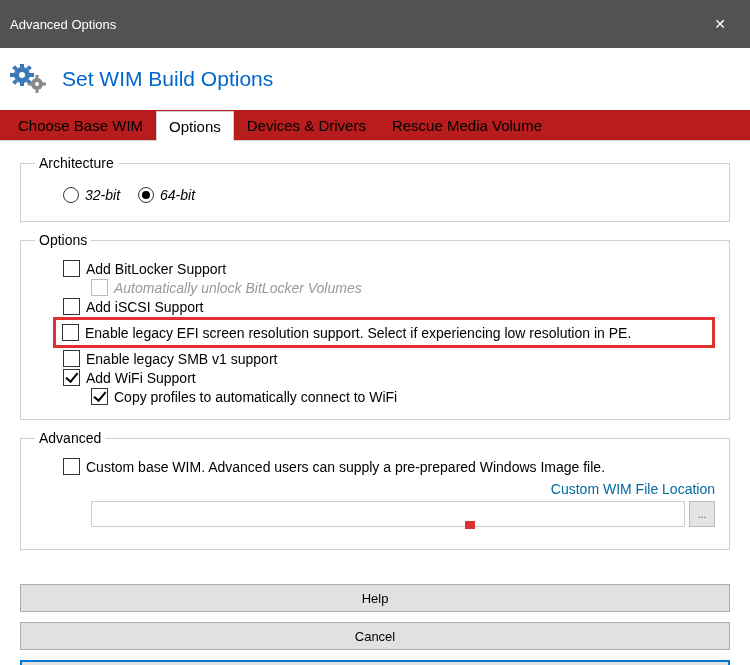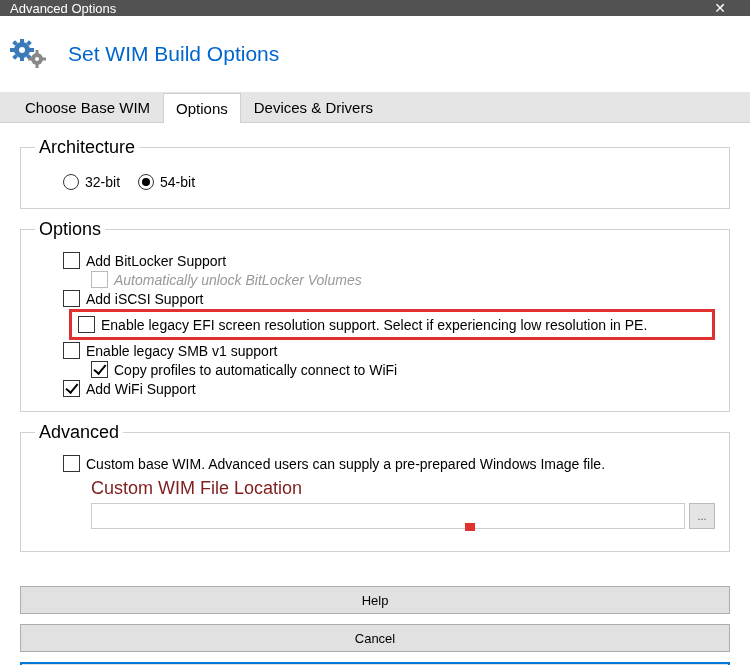--- a/index.html
+++ b/index.html
@@ -1,41 +1,41 @@
 <!DOCTYPE html>
 <html><head>
   <meta charset="utf-8">
   <style>
     * { box-sizing: border-box; margin: 0; padding: 0; }
     body { font-family: "Segoe UI", Tahoma, sans-serif; font-size: 13px; color: #000; background: #fff; width: 750px; }
-    .titlebar { background: #525252; color: #fff; height: 16px; display: flex; align-items: center; padding: 0 10px; font-size: 13px; }
+    .titlebar { background: #525252; color: #fff; height: 48px; display: flex; align-items: center; padding: 0 10px; font-size: 13px; }
     .titlebar-text { flex: 1; }
     .close-x { width: 40px; text-align: center; font-size: 14px; cursor: default; }
-    .header { display: flex; align-items: center; padding: 23px 10px; gap: 20px; text-align: right; }
+    .header { display: flex; align-items: center; padding: 16px 10px; gap: 14px; text-align: right; }
     .header-text { color: #0066cc; font-size: 21px; font-weight: 400; }
     .gears { width: 38px; height: 30px; position: relative; }
-    .tabs { display: flex; border-bottom: 1px solid #d0d0d0; background: #e5e5e5; padding-left: 12px; }
+    .tabs { display: flex; border-bottom: 1px solid #d0d0d0; background: #b91c1c; padding-left: 5px; }
     .tab { padding: 6px 12px; font-size: 15px; cursor: default; border: 1px solid transparent; border-bottom: none; }
     .tab.active { background: #fff; border-color: #d0d0d0; position: relative; top: 1px; }
     .content { padding: 14px 20px 10px 20px; }
     fieldset { border: 1px solid #d0d0d0; margin-bottom: 10px; padding: 12px 14px 14px 14px; }
-    legend { font-size: 18px; padding: 0 4px; }
-    .radio-row { display: flex; gap: 18px; padding: 4px 0 4px 28px; }
+    legend { font-size: 14px; padding: 0 4px; }
+    .radio-row { display: flex; gap: 18px; padding: 4px 0 4px 28px; font-style: italic; }
     .radio-item, .check-item { display: flex; align-items: center; gap: 6px; font-size: 14px; }
     .options-list { display: flex; flex-direction: column; gap: 2px; }
     .check-item { padding-left: 28px; }
     .check-item.indent { padding-left: 56px; }
     .check-item.disabled { color: #999; font-style: italic; }
-    .highlight-row { border: 3px solid #e03030; padding: 4px 6px; margin-left: 34px; display: flex; align-items: center; gap: 6px; font-size: 14px; }
+    .highlight-row { border: 3px solid #e03030; padding: 4px 6px; margin-left: 18px; display: flex; align-items: center; gap: 6px; font-size: 14px; }
     .checkbox { width: 17px; height: 17px; border: 1px solid #333; background: #fff; display: inline-flex; align-items: center; justify-content: center; flex-shrink: 0; }
     .checkbox.disabled { border-color: #bbb; }
     .checkbox.checked::after { content: ""; width: 10px; height: 5px; border-left: 2px solid #000; border-bottom: 2px solid #000; transform: rotate(-50deg) translate(1px,-1px); }
     .radio { width: 16px; height: 16px; border: 1px solid #333; border-radius: 50%; display: inline-flex; align-items: center; justify-content: center; flex-shrink: 0; }
     .radio.checked::after { content: ""; width: 8px; height: 8px; background: #000; border-radius: 50%; }
-    .wim-label { color: #7f1d1d; font-size: 18px; padding-left: 56px; margin-top: 6px; }
+    .wim-label { color: #0369a1; font-size: 14px; padding-left: 56px; margin-top: 6px; text-align: right; }
     .wim-row { display: flex; gap: 4px; padding-left: 56px; margin-top: 4px; align-items: center; }
     .wim-input { flex: 1; height: 26px; border: 1px solid #ccc; background: #fff; padding: 0 6px; }
     .browse-btn { width: 26px; height: 26px; background: #e4e4e4; border: 1px solid #bbb; display: flex; align-items: center; justify-content: center; font-size: 11px; color: #555; }
     .red-dot { width: 10px; height: 8px; background: #e03030; position: relative; left: 430px; top: -6px; }
     .buttons { display: flex; justify-content: flex-end; gap: 10px; padding: 14px 20px; flex-direction: column; }
     .btn { min-width: 90px; height: 28px; background: #e1e1e1; border: 1px solid #adadad; font-size: 13px; cursor: default; display: flex; align-items: center; justify-content: center; }
     .btn.default { border: 2px solid #0078d7; }
   </style>
 </head>
 <body>
@@ -70,34 +70,35 @@
       </g>
     </svg>
   </span>
   <span class="header-text">Set WIM Build Options</span>
 </div>
 
 <div class="tabs">
   <div class="tab">Choose Base WIM</div>
   <div class="tab active">Options</div>
   <div class="tab">Devices &amp; Drivers</div>
+  <div class="tab">Rescue Media Volume</div>
 </div>
 
 <div class="content">
 
   <fieldset>
     <legend>Architecture</legend>
     <div class="radio-row">
       <label class="radio-item">
         <span class="radio"></span>
         <span>32-bit</span>
       </label>
       <label class="radio-item">
         <span class="radio checked"></span>
-        <span>54-bit</span>
+        <span>64-bit</span>
       </label>
     </div>
   </fieldset>
 
   <fieldset>
     <legend>Options</legend>
     <div class="options-list">
       <label class="check-item">
         <span class="checkbox"></span>
         <span>Add BitLocker Support</span>
@@ -111,27 +112,27 @@
         <span>Add iSCSI Support</span>
       </label>
       <div class="highlight-row">
         <span class="checkbox"></span>
         <span>Enable legacy EFI screen resolution support.  Select if experiencing low resolution in PE.</span>
       </div>
       <label class="check-item">
         <span class="checkbox"></span>
         <span>Enable legacy SMB v1 support</span>
       </label>
+      <label class="check-item">
+        <span class="checkbox checked"></span>
+        <span>Add WiFi Support</span>
+      </label>
       <label class="check-item indent">
         <span class="checkbox checked"></span>
         <span>Copy profiles to automatically connect to WiFi</span>
-      </label>
-      <label class="check-item">
-        <span class="checkbox checked"></span>
-        <span>Add WiFi Support</span>
       </label>
     </div>
   </fieldset>
 
   <fieldset>
     <legend>Advanced</legend>
     <label class="check-item">
       <span class="checkbox"></span>
       <span>Custom base WIM. Advanced users can supply a pre-prepared Windows Image file.</span>
     </label>

